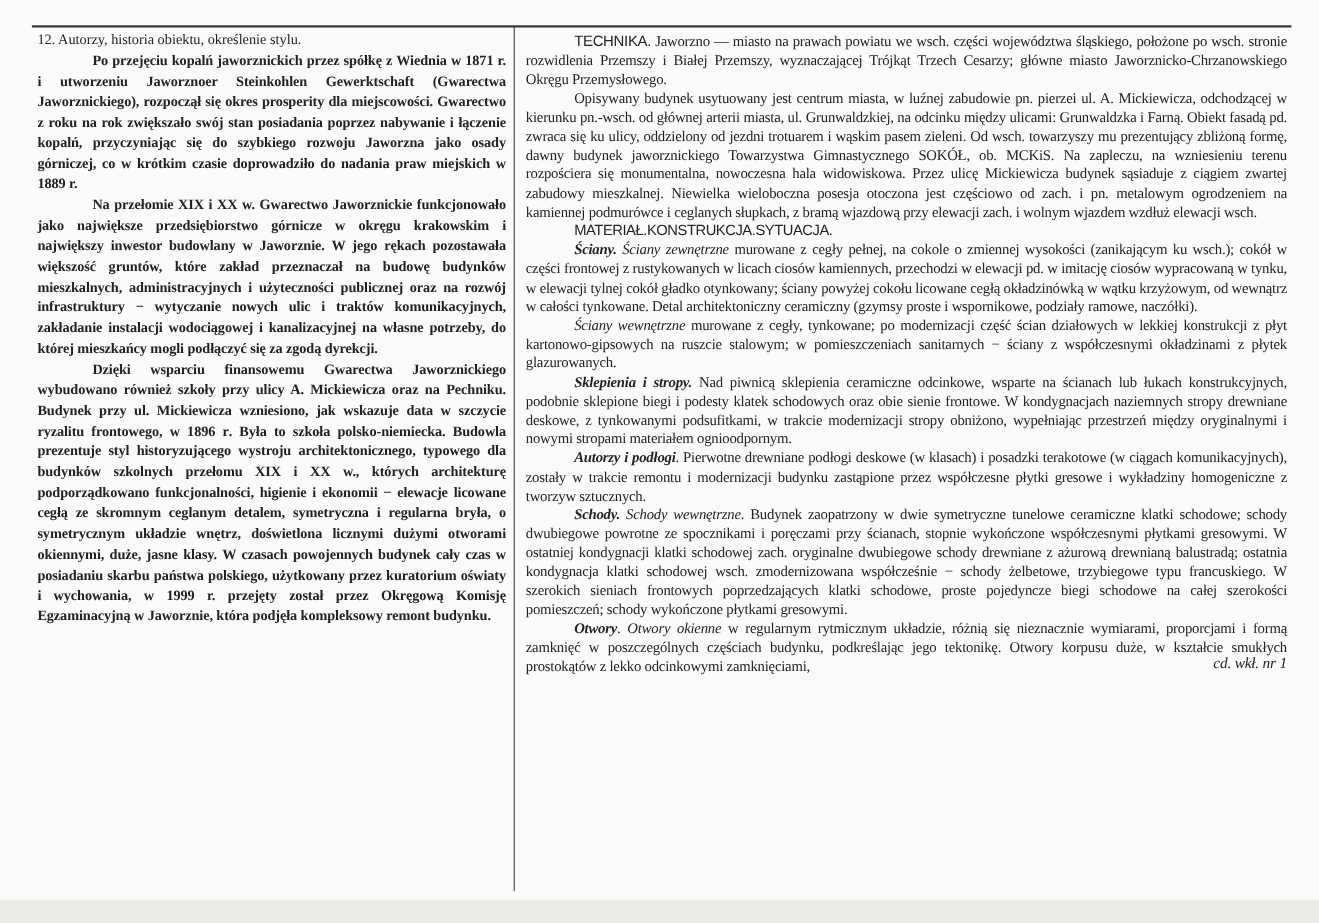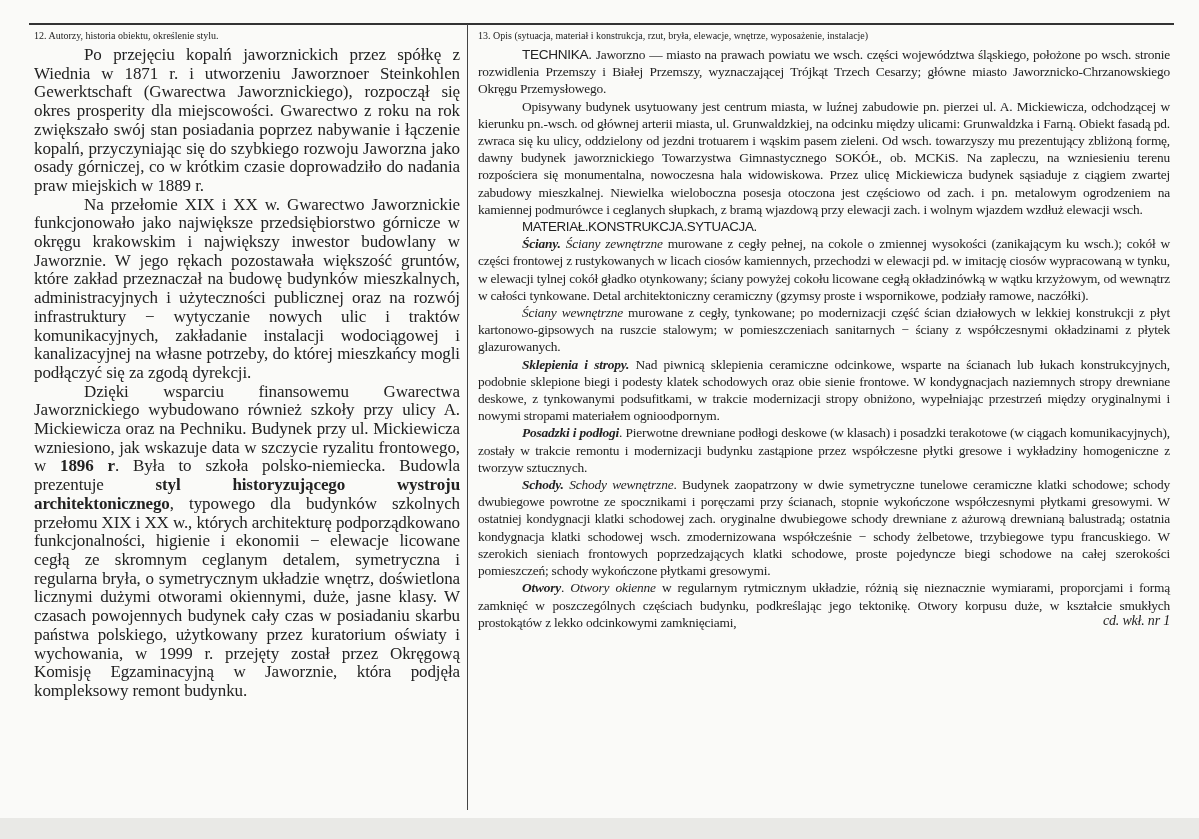--- a/index.html
+++ b/index.html
@@ -23,25 +23,25 @@
       position: absolute; left: 0; top: 818px; width: 1199px; height: 21px;
       background: #e9e9e6;
     }
     .col-left {
       position: absolute; left: 34px; top: 29px; width: 426px;
     }
     .col-right {
       position: absolute; left: 478px; top: 29px; width: 692px;
     }
     .section-heading {
-      font-size: 10px; line-height: 13px; margin: 0 0 4px 0; color: #222;
+      font-size: 13px; line-height: 13px; margin: 0 0 4px 0; color: #222;
     }
     .left-para {
-      font-size: 17px; line-height: 18.7px; text-align: justify;
-      text-indent: 50px; margin: 0; hyphens: manual; letter-spacing: -0.1px;
+      font-size: 13px; line-height: 18.7px; text-align: justify;
+      text-indent: 50px; margin: 0; hyphens: manual; letter-spacing: -0.1px; font-weight: bold;
     }
     .right-para {
       font-size: 13.4px; line-height: 17.2px; text-align: justify;
       text-indent: 44px; margin: 0; letter-spacing: -0.2px;
     }
     .sans { font-family: "Liberation Sans", sans-serif; font-size: 13.6px; letter-spacing: -0.3px; }
     .caps-heading {
       font-family: "Liberation Sans", sans-serif; font-size: 13.4px;
       line-height: 17.2px; margin: 0; padding-left: 44px; letter-spacing: -0.4px;
     }
@@ -61,35 +61,34 @@
   <div class="bottom-band"></div>
 
   <div class="col-left">
     <div class="section-heading">12. Autorzy, historia obiektu, określenie stylu.</div>
     <p class="left-para">Po przejęciu kopalń jaworznickich przez spółkę z Wiednia w 1871 r. i utworzeniu Jaworznoer Steinkohlen Gewerktschaft (Gwarectwa Jaworznickiego), rozpoczął się okres prosperity dla miejscowości. Gwarectwo z roku na rok zwiększało swój stan posiadania poprzez nabywanie i łączenie kopalń, przyczyniając się do szybkiego rozwoju Jaworzna jako osady górniczej, co w krótkim czasie doprowadziło do nadania praw miejskich w 1889 r.</p>
     <p class="left-para">Na przełomie XIX i XX w. Gwarectwo Jaworznickie funkcjonowało jako największe przedsiębiorstwo górnicze w okręgu krakowskim i największy inwestor budowlany w Jaworznie. W jego rękach pozostawała większość gruntów, które zakład przeznaczał na budowę budynków mieszkalnych, administracyjnych i użyteczności publicznej oraz na rozwój infrastruktury − wytyczanie nowych ulic i traktów komunikacyjnych, zakładanie instalacji wodociągowej i kanalizacyjnej na własne potrzeby, do której mieszkańcy mogli podłączyć się za zgodą dyrekcji.</p>
     <p class="left-para"><span>Dzięki wsparciu finansowemu Gwarectwa Jaworznickiego wybudowano również szkoły przy ulicy A. Mickiewicza oraz na Pechniku. Budynek przy ul. Mickiewicza wzniesiono, jak wskazuje data w szczycie ryzalitu frontowego, w </span><b>1896 r</b><span>. Była to szkoła polsko-niemiecka. Budowla prezentuje </span><b>styl historyzującego wystroju architektonicznego</b><span>, typowego dla budynków szkolnych przełomu XIX i XX w., których architekturę podporządkowano funkcjonalności, higienie i ekonomii − elewacje licowane cegłą ze skromnym ceglanym detalem, symetryczna i regularna bryła, o symetrycznym układzie wnętrz, doświetlona licznymi dużymi otworami okiennymi, duże, jasne klasy. W czasach powojennych budynek cały czas w posiadaniu skarbu państwa polskiego, użytkowany przez kuratorium oświaty i wychowania, w 1999 r. przejęty został przez Okręgową Komisję Egzaminacyjną w Jaworznie, która podjęła kompleksowy remont budynku.</span></p>
   </div>
 
   <div class="col-right">
-    <div class="section-heading">13. Opis (sytuacja, materiał i konstrukcja, rzut, bryła, elewacje, wnętrze, wyposażenie, instalacje)</div>
 
     <p class="right-para"><span class="sans">TECHNIKA.</span><span> Jaworzno — miasto na prawach powiatu we wsch. części województwa śląskiego, położone po wsch. stronie rozwidlenia Przemszy i Białej Przemszy, wyznaczającej Trójkąt Trzech Cesarzy; główne miasto Jaworznicko-Chrzanowskiego Okręgu Przemysłowego.</span></p>
 
     <p class="right-para">Opisywany budynek usytuowany jest  centrum miasta, w luźnej zabudowie pn. pierzei ul. A. Mickiewicza, odchodzącej w kierunku pn.-wsch. od głównej arterii miasta, ul. Grunwaldzkiej, na odcinku między ulicami: Grunwaldzka i Farną. Obiekt fasadą pd. zwraca się ku ulicy, oddzielony od jezdni trotuarem i wąskim pasem zieleni. Od wsch. towarzyszy mu prezentujący zbliżoną formę, dawny  budynek jaworznickiego Towarzystwa Gimnastycznego SOKÓŁ, ob. MCKiS. Na zapleczu, na wzniesieniu terenu rozpościera się monumentalna, nowoczesna hala widowiskowa. Przez ulicę Mickiewicza budynek sąsiaduje z ciągiem zwartej zabudowy mieszkalnej. Niewielka wieloboczna posesja otoczona jest częściowo od zach. i pn. metalowym ogrodzeniem na kamiennej podmurówce i ceglanych słupkach, z bramą wjazdową przy elewacji zach. i wolnym wjazdem wzdłuż elewacji wsch.</p>
 
     <p class="caps-heading">MATERIAŁ.KONSTRUKCJA.SYTUACJA.</p>
 
     <p class="right-para"><b class="bi">Ściany.</b> <i>Ściany zewnętrzne</i><span> murowane z cegły pełnej, na cokole o zmiennej wysokości (zanikającym ku wsch.); cokół w części frontowej z rustykowanych w licach ciosów kamiennych, przechodzi w elewacji pd. w imitację ciosów wypracowaną w tynku, w elewacji tylnej cokół gładko otynkowany; ściany powyżej cokołu licowane cegłą okładzinówką w wątku krzyżowym, od wewnątrz w całości tynkowane. Detal architektoniczny ceramiczny (gzymsy proste i wspornikowe, podziały ramowe, naczółki).</span></p>
 
     <p class="right-para"><i>Ściany wewnętrzne</i><span>  murowane z cegły, tynkowane; po modernizacji część ścian działowych w lekkiej konstrukcji z płyt kartonowo-gipsowych na ruszcie stalowym; w pomieszczeniach sanitarnych − ściany z współczesnymi okładzinami z płytek glazurowanych.</span></p>
 
     <p class="right-para"><b class="bi">Sklepienia i stropy.</b><span>  Nad piwnicą sklepienia ceramiczne odcinkowe, wsparte na ścianach lub łukach konstrukcyjnych, podobnie sklepione biegi i podesty klatek schodowych oraz obie sienie frontowe. W kondygnacjach naziemnych stropy drewniane deskowe, z tynkowanymi podsufitkami, w trakcie modernizacji stropy obniżono, wypełniając przestrzeń między oryginalnymi i nowymi stropami materiałem ognioodpornym.</span></p>
 
 
 
-    <p class="right-para"><b class="bi">Posadzki i podłogi</b><span>. Pierwotne drewniane podłogi deskowe (w klasach) i posadzki terakotowe (w ciągach komunikacyjnych), zostały w trakcie remontu i modernizacji budynku zastąpione przez współczesne płytki gresowe i wykładziny homogeniczne z tworzyw sztucznych.</span></p>
+    <p class="right-para"><b class="bi">Autorzy i podłogi</b><span>. Pierwotne drewniane podłogi deskowe (w klasach) i posadzki terakotowe (w ciągach komunikacyjnych), zostały w trakcie remontu i modernizacji budynku zastąpione przez współczesne płytki gresowe i wykładziny homogeniczne z tworzyw sztucznych.</span></p>
 
     <p class="right-para"><b class="bi">Schody.</b> <i>Schody wewnętrzne</i><span>. Budynek zaopatrzony w dwie symetryczne tunelowe ceramiczne klatki schodowe; schody dwubiegowe powrotne ze spocznikami i poręczami przy ścianach, stopnie wykończone współczesnymi płytkami gresowymi. W ostatniej kondygnacji klatki schodowej zach. oryginalne dwubiegowe schody drewniane z ażurową drewnianą balustradą; ostatnia kondygnacja klatki schodowej wsch. zmodernizowana współcześnie − schody żelbetowe, trzybiegowe typu francuskiego. W szerokich sieniach frontowych poprzedzających klatki schodowe, proste pojedyncze biegi schodowe na całej szerokości pomieszczeń; schody wykończone płytkami gresowymi.</span></p>
 
     <p class="right-para last-line"><b class="bi">Otwory</b>. <i>Otwory okienne</i><span> w regularnym rytmicznym układzie, różnią się nieznacznie wymiarami, proporcjami i formą zamknięć w poszczególnych częściach budynku, podkreślając jego tektonikę. Otwory korpusu duże, w kształcie smukłych  prostokątów z lekko odcinkowymi zamknięciami,</span><span class="note" style="bottom:2px">cd. wkł. nr 1</span></p>
   </div>
 </div>
 
 </body></html>

